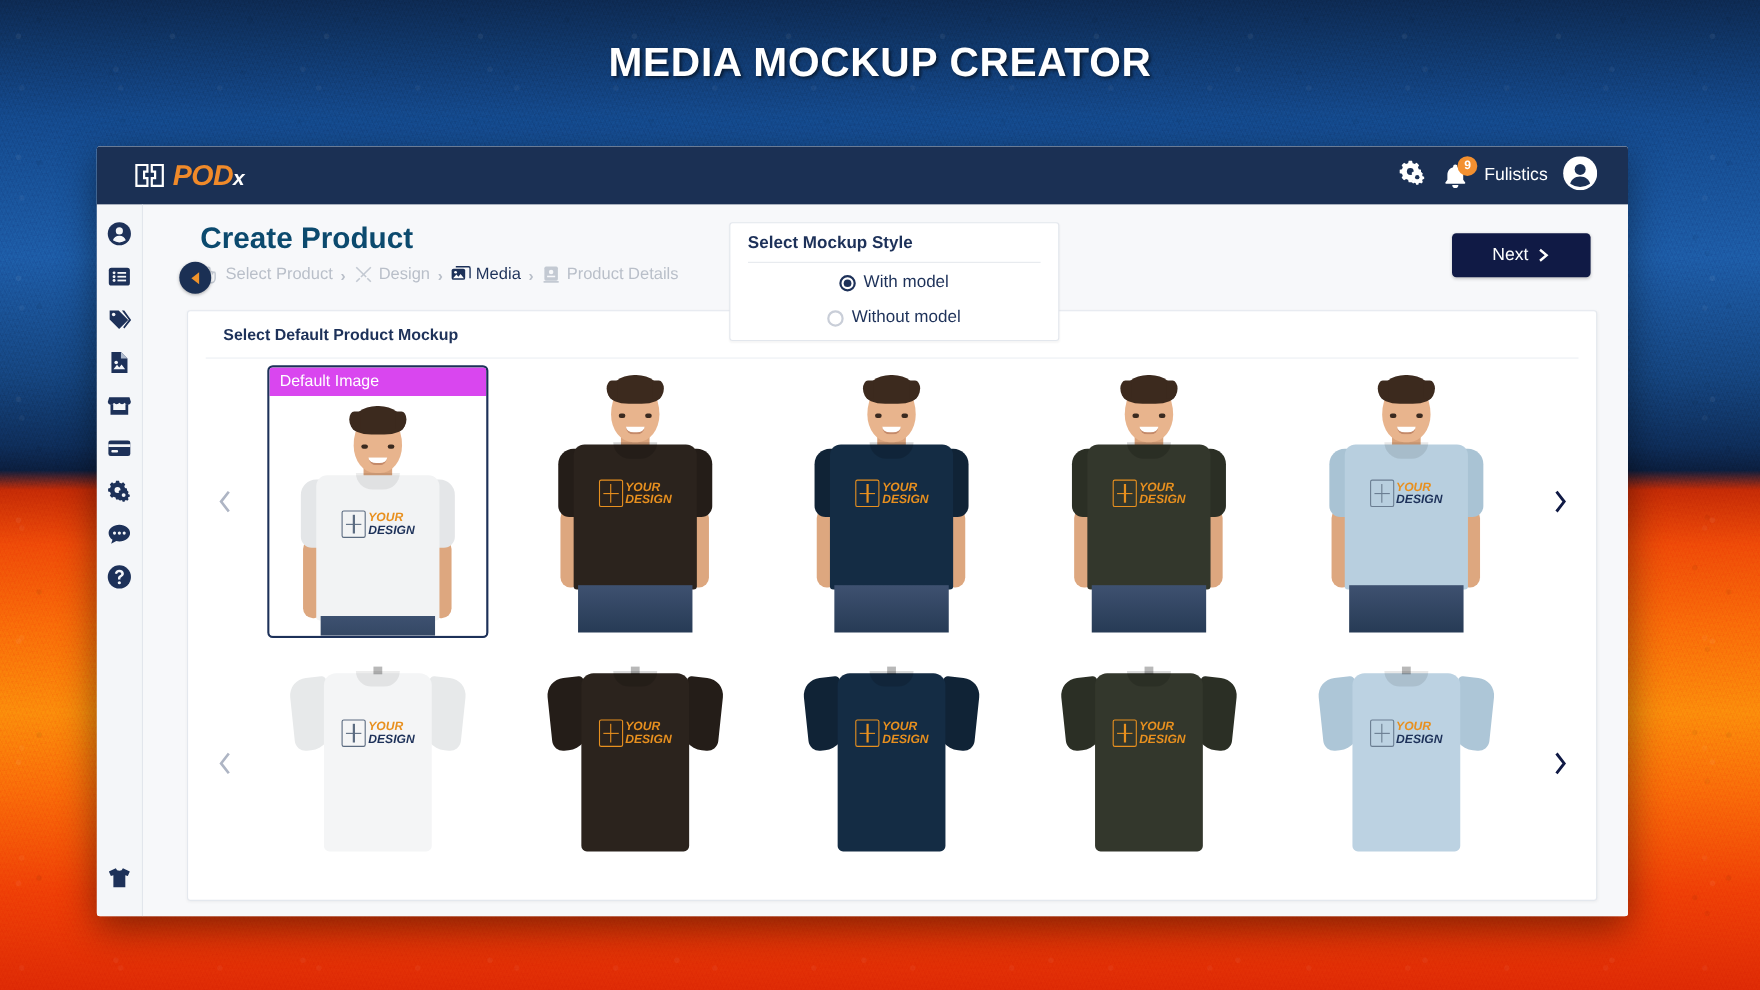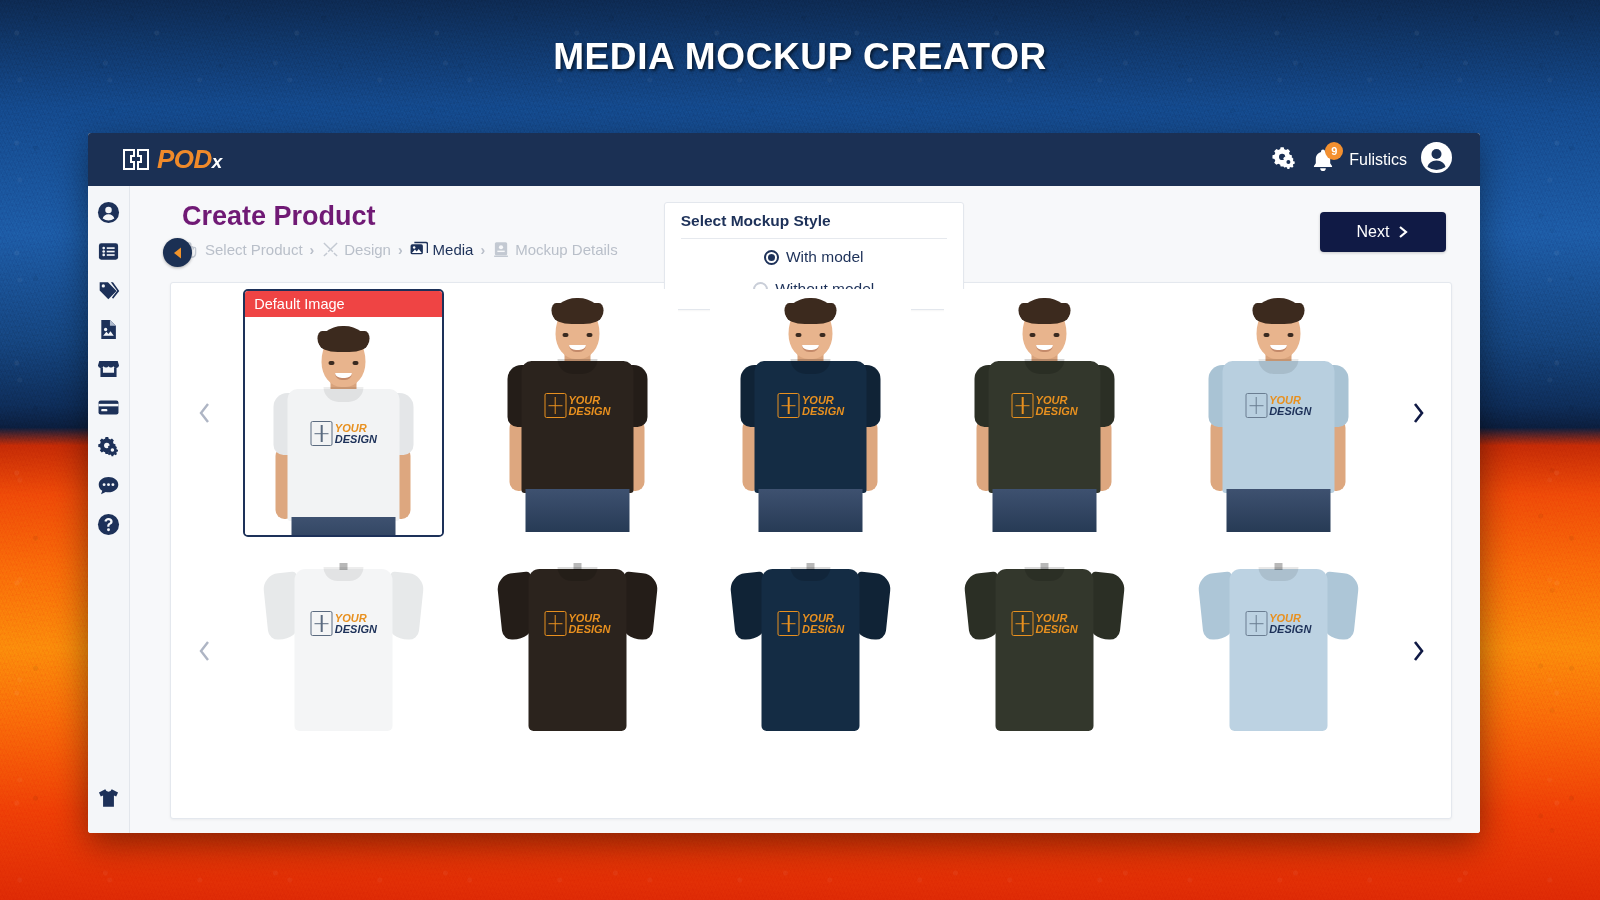--- a/index.html
+++ b/index.html
@@ -146,21 +146,21 @@
   }
 
   
   #main { flex: 1; background: #f7f8fa; position: relative; overflow: hidden; }
 
   #header-row {
     display: flex; align-items: flex-start;
     padding: 16px 34px 0 52px;
     height: 96px;
   }
-  #page-title { font-size: 27px; font-weight: bold; color: #701a75; line-height: 1.1; }
+  #page-title { font-size: 27px; font-weight: bold; color: #0c4a6e; line-height: 1.1; }
   #breadcrumb {
     margin-top: 9px; display: flex; align-items: center; gap: 7px;
     font-size: 15px;
   }
   .crumb { display: flex; align-items: center; gap: 5px; color: #b9bfc9; }
   .crumb.active { color: #1d3159; }
   .crumb-sep { color: #b9bfc9; font-size: 14px; font-weight: bold; }
   .crumb-ico { width: 18px; height: 18px; display: flex; align-items: center; justify-content: center; }
 
   
@@ -243,21 +243,21 @@
     width: 201px; position: relative;
     cursor: pointer;
   }
   .mock-card.selected {
     border: 2px solid #1d3159;
     border-radius: 5px;
     overflow: hidden;
     background: #fff;
   }
   .card-label {
-    background: #ef4444; color: #fff;
+    background: #d946ef; color: #fff;
     font-size: 14.5px; padding: 5px 9px;
   }
   .mock-img { height: 243px; position: relative; overflow: hidden; background: #fff; }
   .mock-card.selected .mock-img { height: 218px; }
 
   .flat-card { width: 201px; cursor: pointer; }
   .flat-img { height: 200px; position: relative; }
 
   
   .figure { position: absolute; left: 50%; transform: translateX(-50%); top: 0; }
@@ -564,21 +564,21 @@
 
               <span class="crumb">
                 <span class="crumb-ico">
                   <svg width="17" height="17" viewBox="0 0 18 18" fill="#c3c9d2">
                     <rect x="2" y="1.4" width="13" height="13.6" rx="1.6"></rect>
                     <circle cx="8.5" cy="6.6" r="2.2" fill="#f7f8fa"></circle>
                     <rect x="4.6" y="10.2" width="7.8" height="1.5" fill="#f7f8fa"></rect>
                     <rect x="1" y="15.4" width="15" height="1.6" rx=".8"></rect>
                   </svg>
                 </span>
-                <span>Mockup Details</span>
+                <span>Product Details</span>
               </span>
             </div>
           </div>
 
           <div id="style-box">
             <div id="style-title">Select Mockup Style</div>
             <div id="style-opts">
               <label class="radio-opt">
                 <span class="radio on"></span>
                 <span>With model</span>
@@ -592,20 +592,21 @@
 
           <button id="next-btn">
             <span>Next</span>
             <svg width="11" height="14" viewBox="0 0 11 14" fill="none" stroke="#fff" stroke-width="2.2">
               <path d="M2 2l6 5-6 5"></path>
             </svg>
           </button>
         </div>
 
         <div id="content-card">
+          <div id="content-title">Select Default Product Mockup</div>
 
           <div class="carousel" style="margin-top:6px;">
             <div class="chev-btn dim">
               <svg width="21" height="28" viewBox="0 0 21 28" fill="none" stroke="currentColor" stroke-width="2.4">
                 <path d="M14 5L7 14l7 9"></path>
               </svg>
             </div>
             <div class="track">
 
               <div class="mock-card selected">

